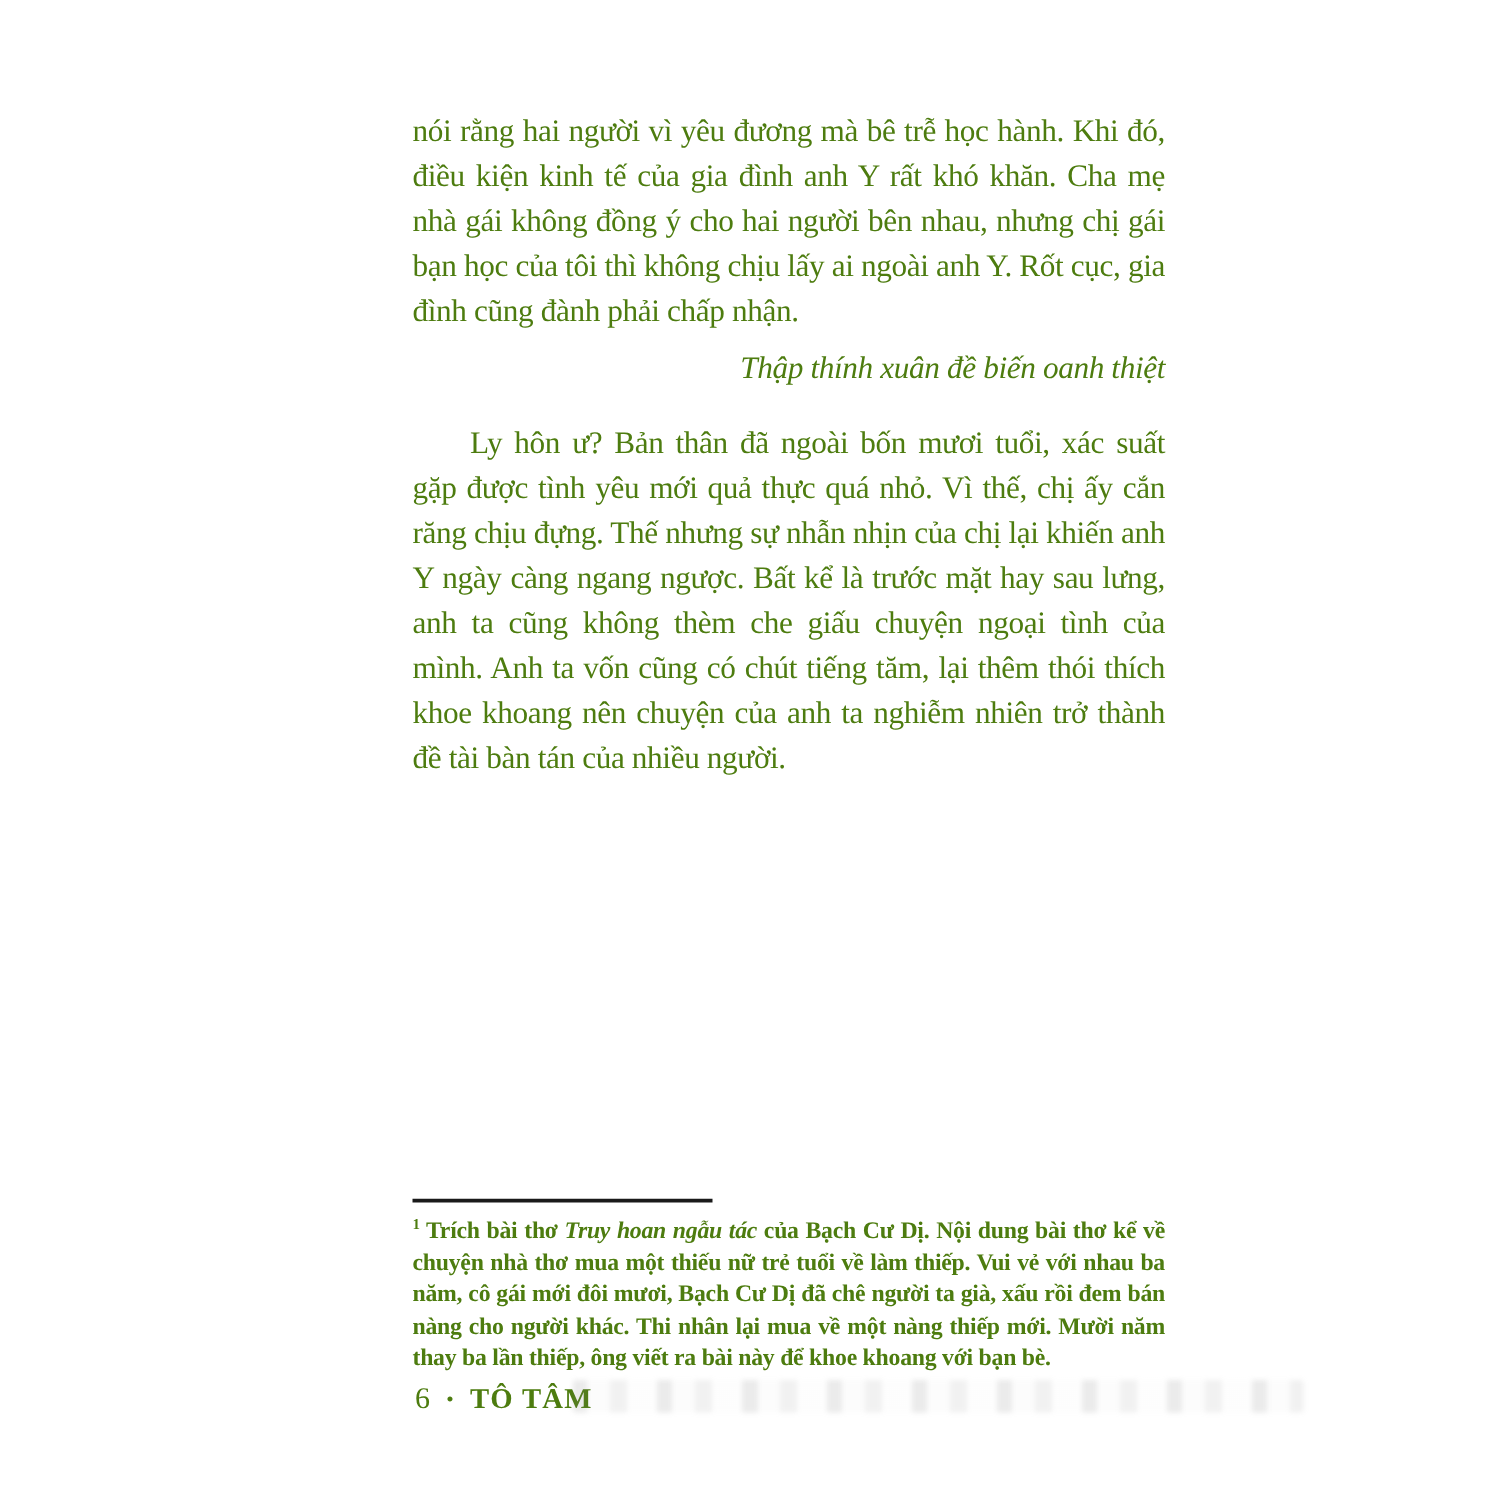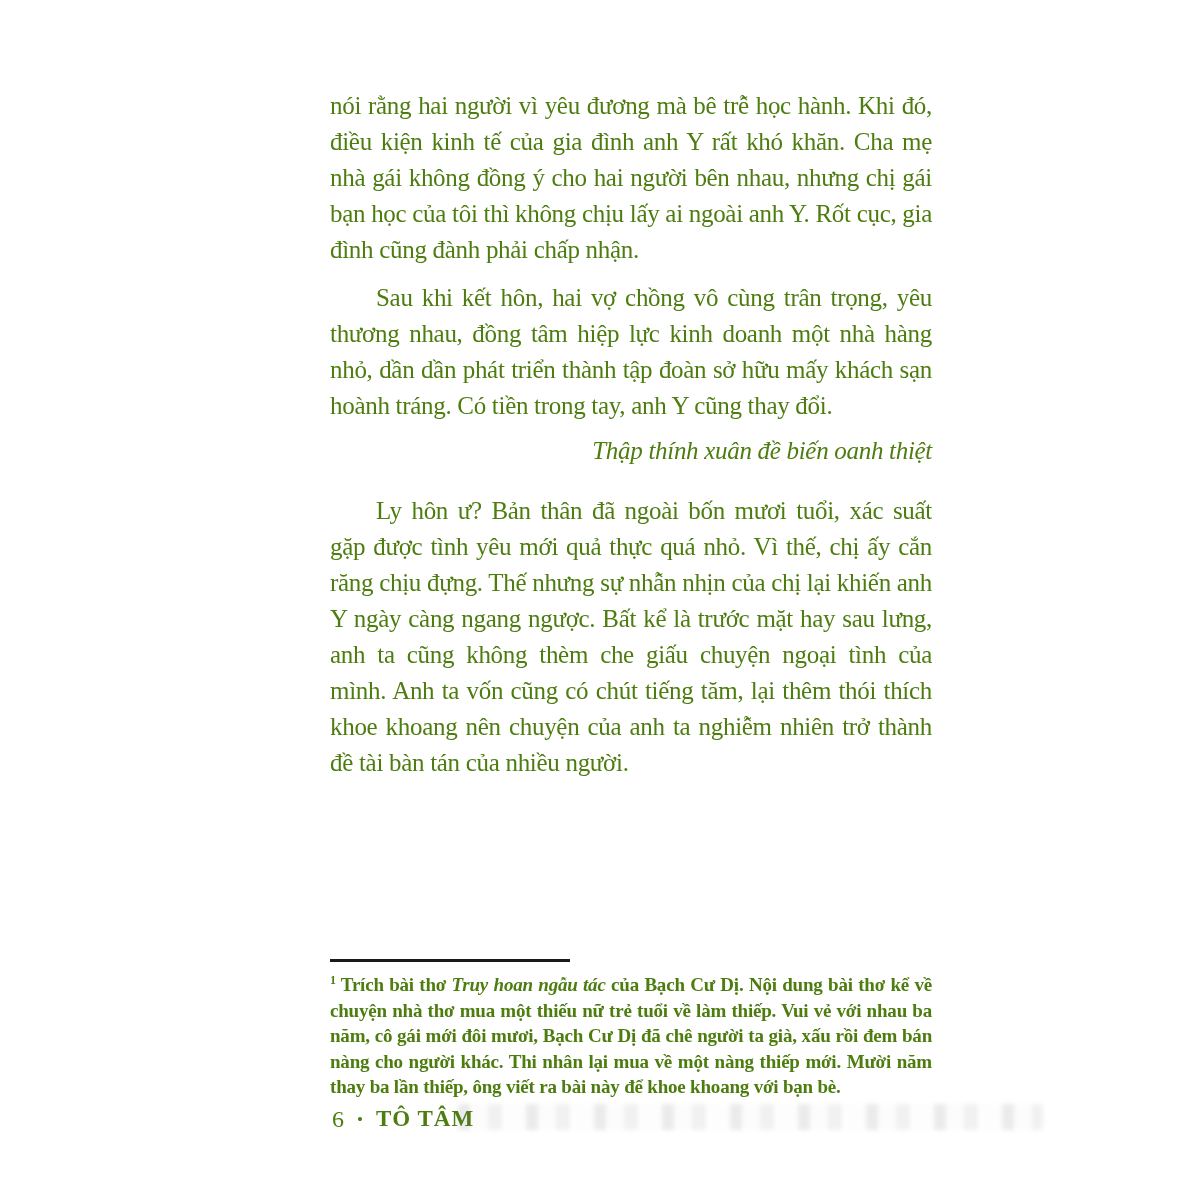--- a/index.html
+++ b/index.html
@@ -112,21 +112,20 @@
     border-radius: 3px;
   }
 </style>
 </head>
 <body>
 
 <div class="page">
 
   <div class="column">
     <p class="para para-1">nói rằng hai người vì yêu đương mà bê trễ học hành. Khi đó, điều kiện kinh tế của gia đình anh Y rất khó khăn. Cha mẹ nhà gái không đồng ý cho hai người bên nhau, nhưng chị gái bạn học của tôi thì không chịu lấy ai ngoài anh Y. Rốt cục, gia đình cũng đành phải chấp nhận.</p>
-    <p class="para indent para-2">Sau khi kết hôn, hai vợ chồng vô cùng trân trọng, yêu thương nhau, đồng tâm hiệp lực kinh doanh một nhà hàng nhỏ, dần dần phát triển thành tập đoàn sở hữu mấy khách sạn hoành tráng. Có tiền trong tay, anh Y cũng thay đổi.</p>
 
     <div class="verse">
       <div class="verse-line">Thập thính xuân đề biến oanh thiệt</div>
     </div>
 
     <p class="para indent para-4">Ly hôn ư? Bản thân đã ngoài bốn mươi tuổi, xác suất gặp được tình yêu mới quả thực quá nhỏ. Vì thế, chị ấy cắn răng chịu đựng. Thế nhưng sự nhẫn nhịn của chị lại khiến anh Y ngày càng ngang ngược. Bất kể là trước mặt hay sau lưng, anh ta cũng không thèm che giấu chuyện ngoại tình của mình. Anh ta vốn cũng có chút tiếng tăm, lại thêm thói thích khoe khoang nên chuyện của anh ta nghiễm nhiên trở thành đề tài bàn tán của nhiều người.</p>
   </div>
 
   <div class="footnote-block">
     <div class="footnote-rule"></div>

